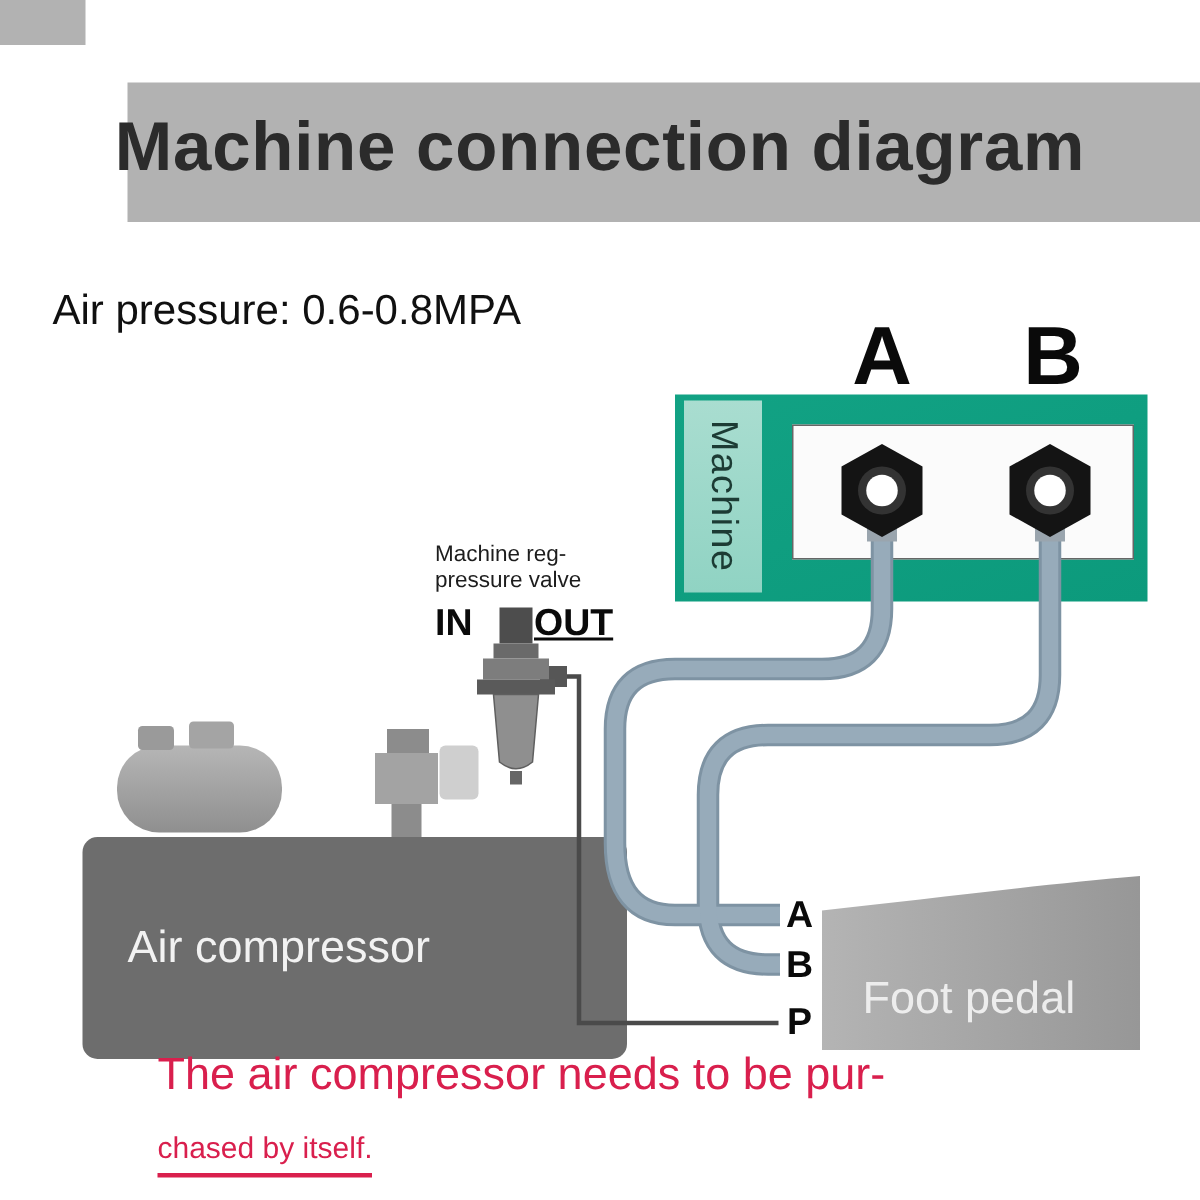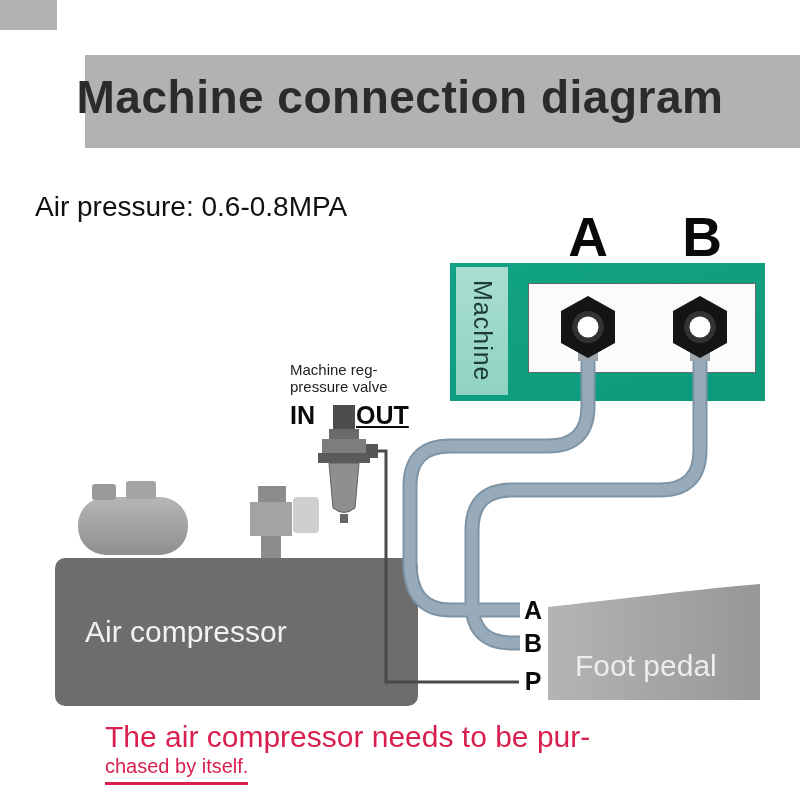--- a/index.html
+++ b/index.html
@@ -48,21 +48,21 @@
   .out-label{left:356px;top:401px;font-size:25px;font-weight:800;color:#0a0a0a;z-index:6;text-decoration:underline;}
   .pedal-label{left:575px;top:636px;font-size:30px;color:#ededed;z-index:6;margin-top:13px;}
   .pA{left:520px;top:596px;}
   .pB{left:520px;top:629px;}
   .pP{left:520px;top:667px;}
   .pA,.pB,.pP{font-size:25px;font-weight:800;color:#0a0a0a;z-index:6;width:26px;text-align:center;}
 
   .graphics{position:absolute;left:0;top:0;z-index:5;pointer-events:none;}
 
   
-  .note-line1{left:105px;top:720px;font-size:30px;color:var(--note-red,#d91f4d);z-index:6;}
+  .note-line1{left:105px;top:700px;font-size:30px;color:var(--note-red,#d91f4d);z-index:6;}
   .note-line2{left:105px;top:755px;font-size:20px;color:var(--note-red,#d91f4d);z-index:6;}
   .note-line2 span{display:inline-block;border-bottom:3px solid var(--note-red,#d91f4d);padding-bottom:4px;}
 </style>
 </head>
 <body>
 
 <div class="stage">
 
   <div class="abs corner"></div>
   <div class="abs banner"></div>

